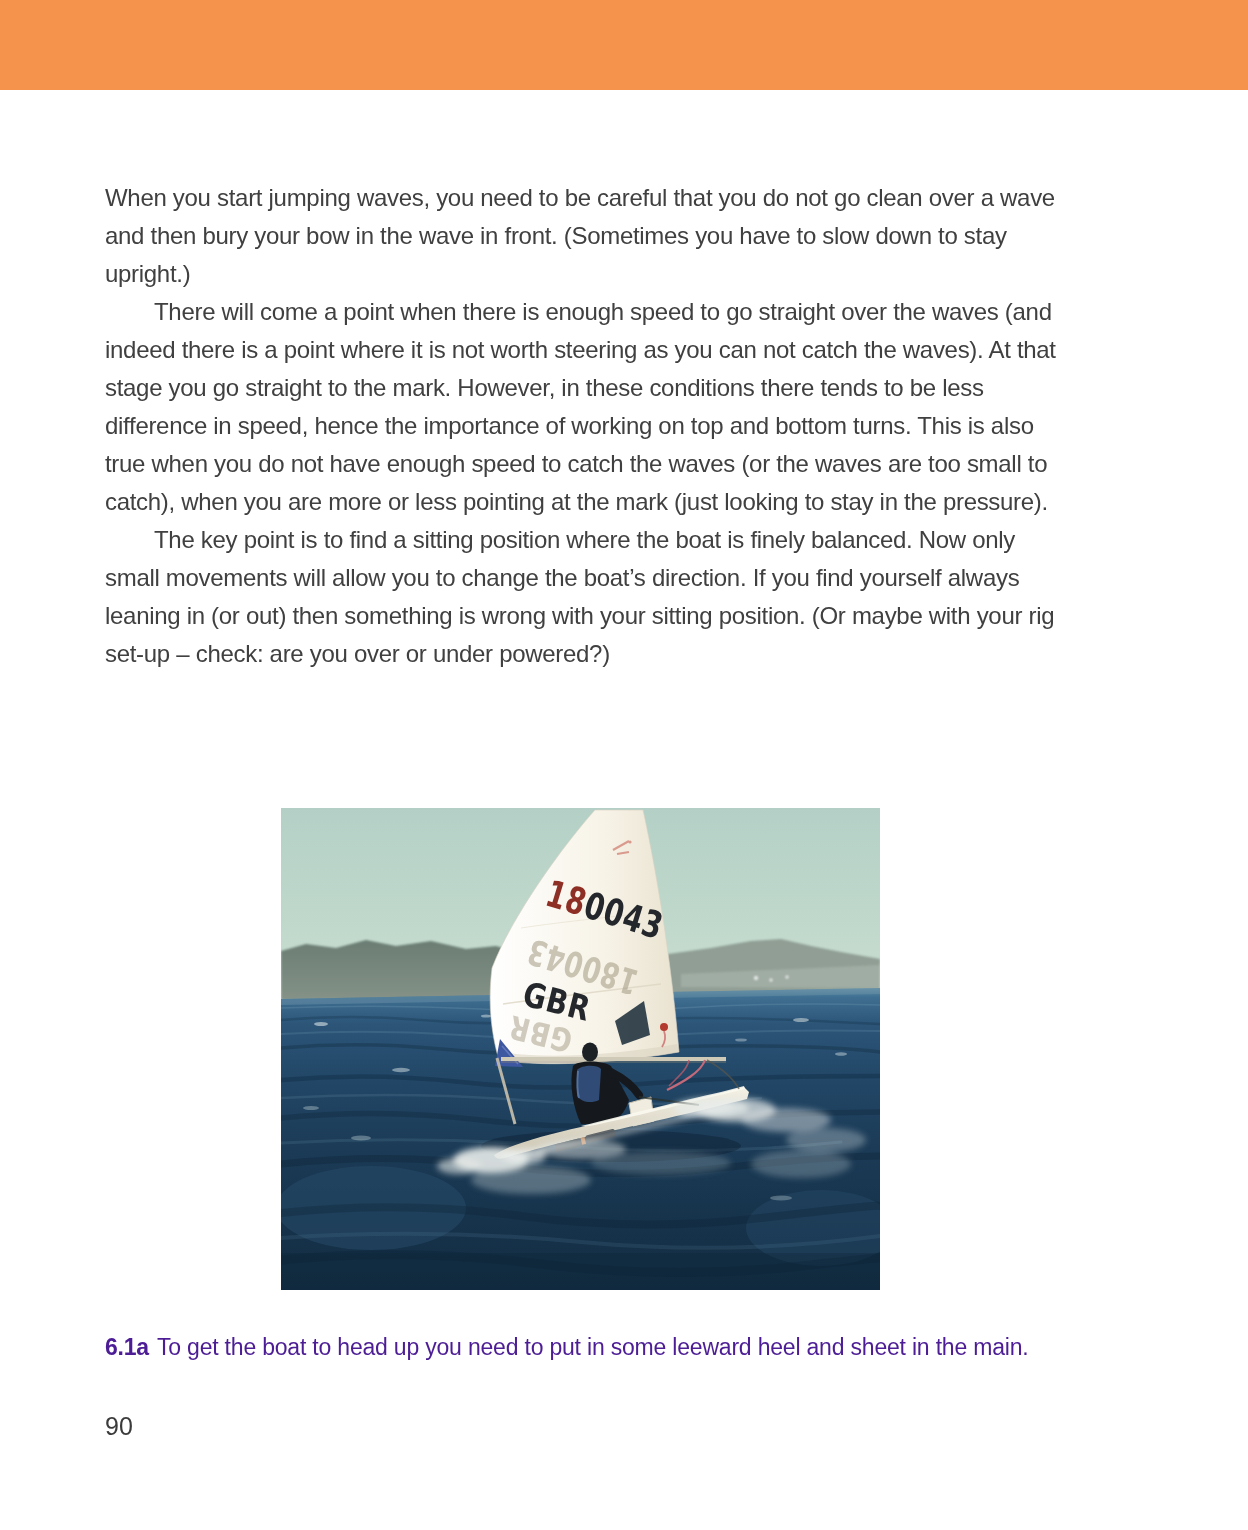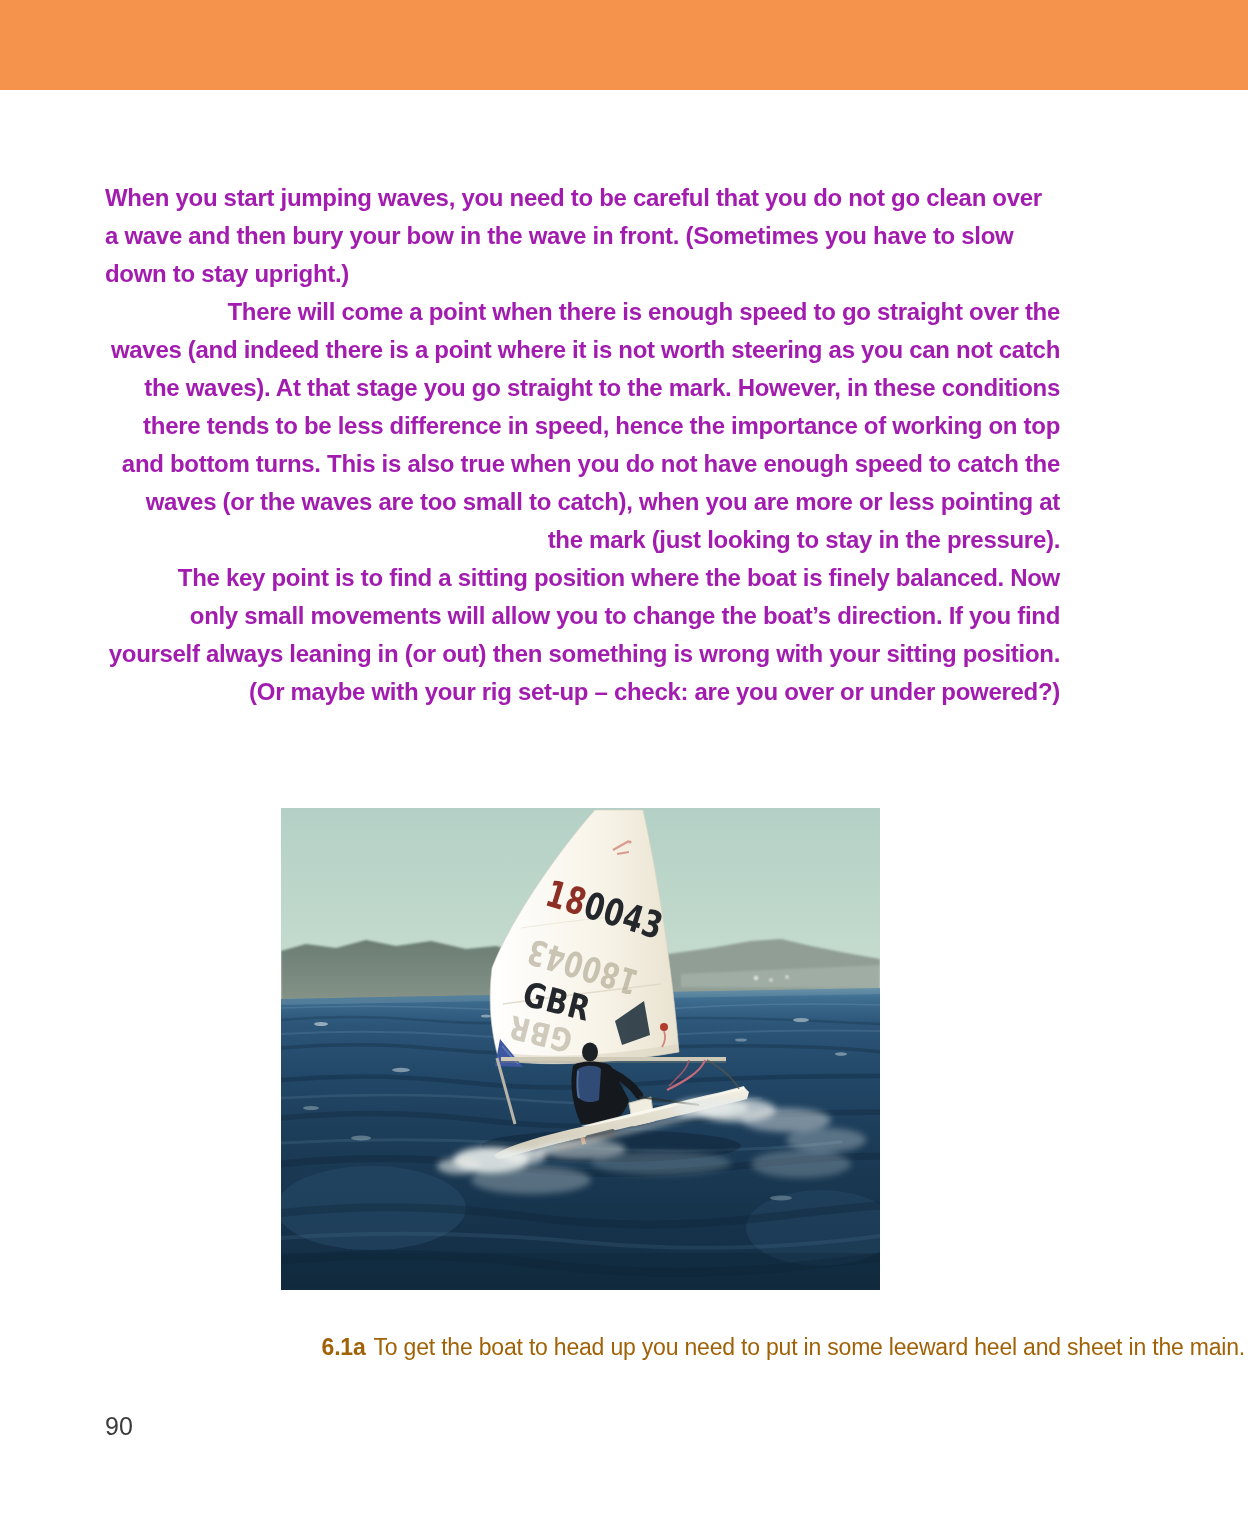--- a/index.html
+++ b/index.html
@@ -5,25 +5,25 @@
   html,body{margin:0;padding:0;}
   body{
     width:1248px;height:1530px;position:relative;background:#ffffff;
     font-family:"Liberation Sans",sans-serif;overflow:hidden;
   }
   .topbar{
     position:absolute;left:0;top:0;width:1248px;height:90px;background:#f5924c;
   }
   .content{
     position:absolute;left:105px;top:179px;width:955px;
-    color:#a21caf;font-size:24px;line-height:38px;letter-spacing:-0.3px;
-    font-weight:700;
+    color:#404040;font-size:24px;line-height:38px;letter-spacing:-0.3px;
+    font-weight:400;
   }
   .content p{margin:0;}
-  .content p.indent{text-indent:49px;text-align:right;}
+  .content p.indent{text-indent:49px;}
   .photo-wrap{
     position:absolute;left:281px;top:808px;width:599px;height:482px;overflow:hidden;
   }
   .caption{
     position:absolute;left:105px;top:1309px;width:1140px;
     font-size:23px;line-height:30px;color:#ee8c4a;letter-spacing:-0.2px;
   }
   .caption b{font-weight:bold;margin-right:8px;}
   .pageno{
     position:absolute;left:105px;top:1412px;font-size:25px;color:#3b3b3b;
@@ -198,15 +198,15 @@
       <ellipse cx="545" cy="332" rx="40" ry="12" fill="#dfe7e6" opacity="0.32"></ellipse>
       <ellipse cx="520" cy="356" rx="50" ry="14" fill="#c9d6da" opacity="0.28"></ellipse>
       <path d="M222,350 C280,338 360,320 450,298" stroke="#eef2f0" stroke-width="5" fill="none" opacity="0.6"></path>
       <ellipse cx="250" cy="372" rx="60" ry="14" fill="#cdd9da" opacity="0.35"></ellipse>
       <ellipse cx="380" cy="355" rx="70" ry="12" fill="#b9c9cc" opacity="0.25"></ellipse>
     </g>
   </g>
 </svg>
 </figure>
 
-<p class="caption" style="color: #a16207; text-align: right;"><b>6.1a</b><span>To get the boat to head up you need to put in some leeward heel and sheet in the main.</span></p>
+<p class="caption" style="color: #4c1d95;"><b>6.1a</b><span>To get the boat to head up you need to put in some leeward heel and sheet in the main.</span></p>
 
 <div class="pageno">90</div>
 
 </body></html>

